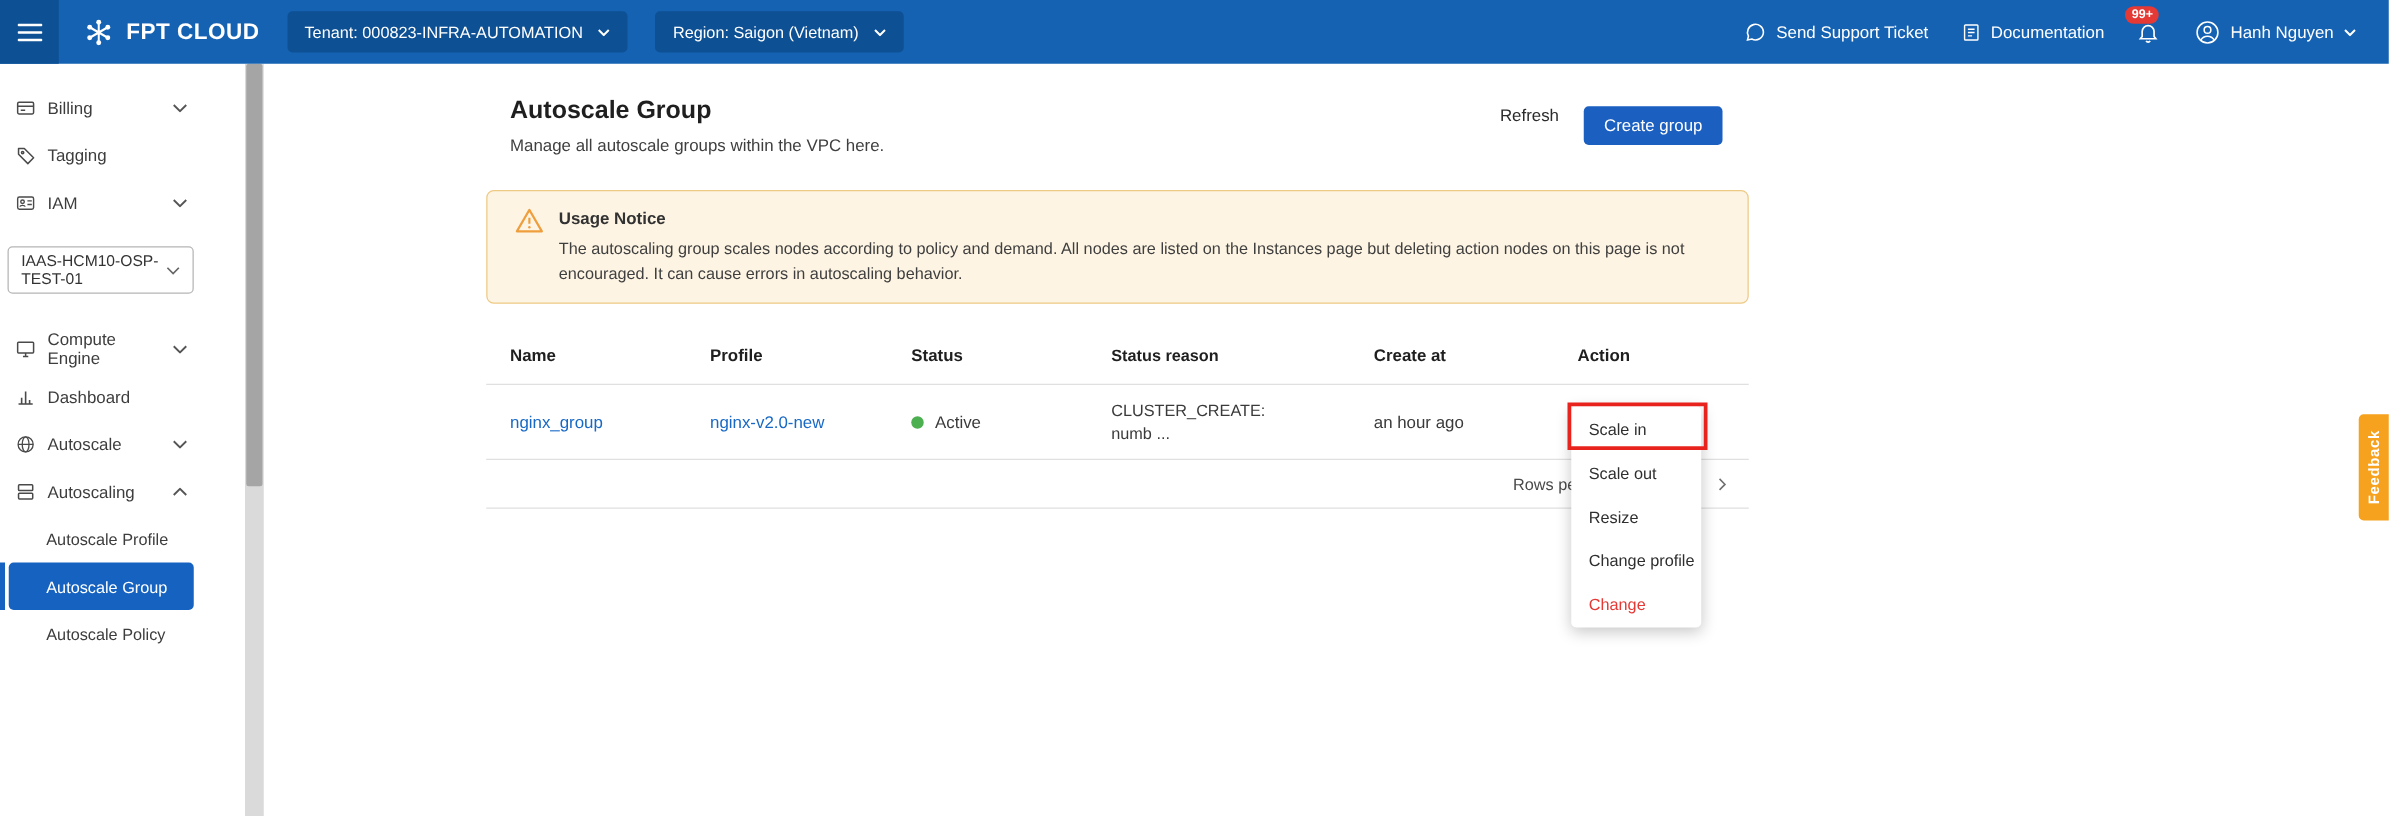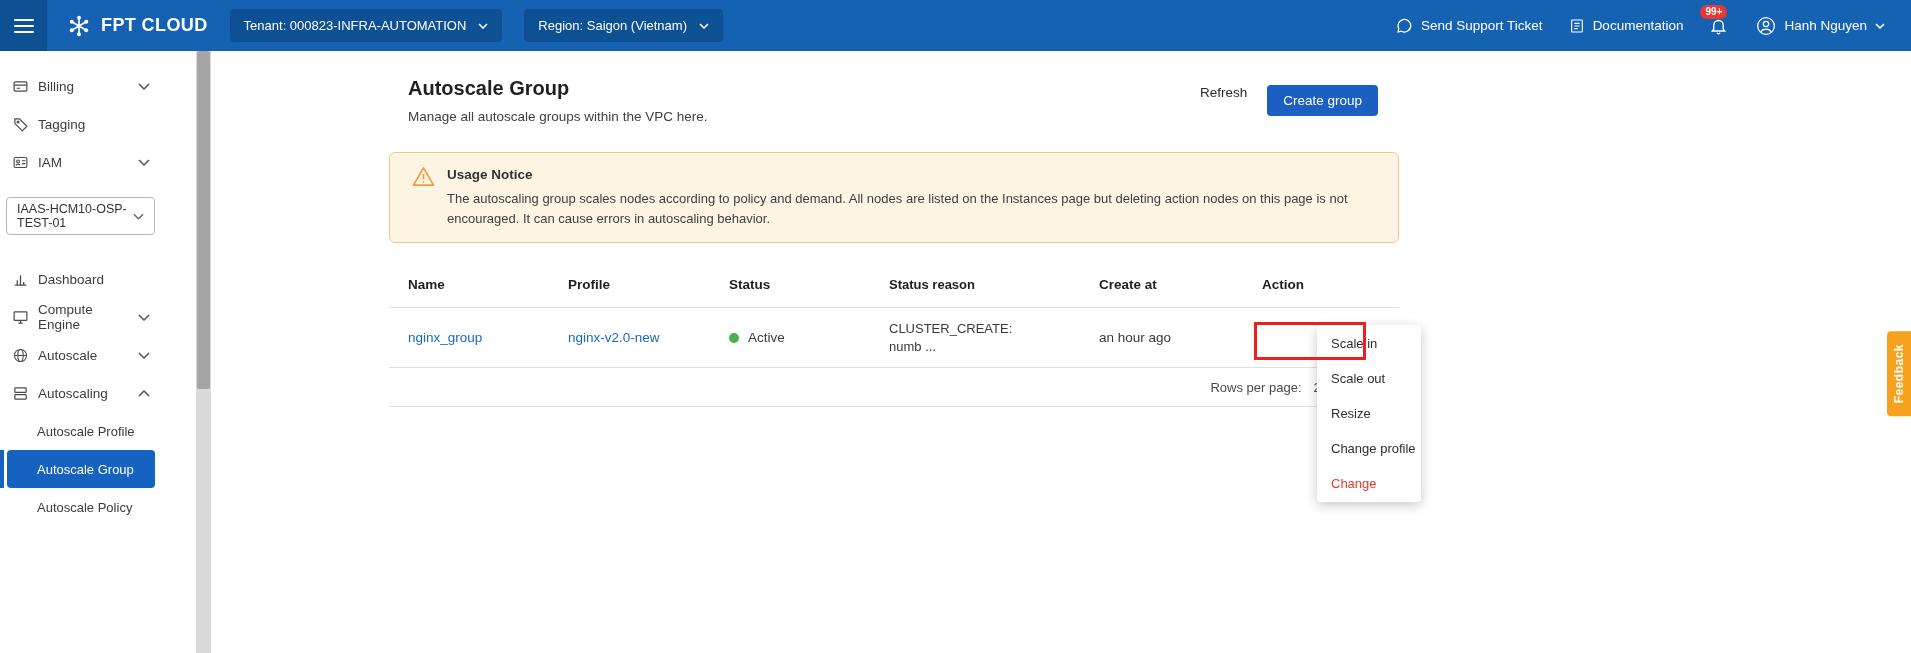--- a/index.html
+++ b/index.html
@@ -72,21 +72,21 @@
   .link{color:#1769c5;cursor:pointer}
   .dot{display:inline-block;width:10px;height:10px;border-radius:50%;background:#4caf50;
     margin-right:9px}
   .tfoot{height:39px;display:flex;align-items:center;justify-content:flex-end;
     border-bottom:1px solid #e0e0e0;font-size:13px;color:#4a4a4a;padding-right:14px}
   .rpp-label{margin-right:12px}
   .rpp-select{display:flex;align-items:center;gap:7px;cursor:pointer}
   .next-btn{margin-left:26px;cursor:pointer}
 
   
-  .action-menu{position:absolute;left:1317px;top:325px;width:104px;background:#fff;
+  .action-menu{position:absolute;left:1257px;top:325px;width:104px;background:#fff;
     border-radius:4px;box-shadow:0 3px 12px rgba(0,0,0,.22);padding:1px 0;z-index:50}
   .menu-item{height:35px;display:flex;align-items:center;padding-left:14px;font-size:13px;
     color:#2f2f2f;cursor:pointer}
   .menu-item.danger{color:#e53935}
   .annotation{position:absolute;left:1254px;top:322px;width:112px;height:38px;
     border:3px solid #e8231d;z-index:60;pointer-events:none}
 
   
   .feedback{position:absolute;right:0;top:331px;background:#f6a21e;color:#fff;
     writing-mode:vertical-rl;transform:rotate(180deg);font-size:12px;font-weight:bold;
@@ -225,39 +225,39 @@
     <span>IAAS-HCM10-OSP-TEST-01</span>
     <span>
       <svg width="11" height="7" viewBox="0 0 12 7">
           <path d="M1 1l5 5 5-5" stroke="#666" stroke-width="1.5" fill="none"></path>
         </svg>
     </span>
   </div>
 
   <div class="side-item">
     <span class="icon">
-      <svg width="17" height="17" viewBox="0 0 24 24" fill="none" stroke="#4a4a4a" stroke-width="1.8">
-          <path d="M4 20h16M7.5 20v-7M12 20V6M16.5 20v-4.5"></path>
-        </svg>
-    </span>
-    <span class="label">Dashboard</span>
-  </div>
-  <div class="side-item">
-    <span class="icon">
       <svg width="17" height="17" viewBox="0 0 24 24" fill="none" stroke="#4a4a4a" stroke-width="1.7">
           <rect x="3" y="4" width="18" height="12" rx="1"></rect>
           <path d="M9 20h6M12 16v4"></path>
         </svg>
     </span>
     <span class="label">Compute Engine</span>
     <span>
       <svg width="12" height="7" viewBox="0 0 12 7">
           <path d="M1 1l5 5 5-5" stroke="#555" stroke-width="1.5" fill="none"></path>
         </svg>
     </span>
+  </div>
+  <div class="side-item">
+    <span class="icon">
+      <svg width="17" height="17" viewBox="0 0 24 24" fill="none" stroke="#4a4a4a" stroke-width="1.8">
+          <path d="M4 20h16M7.5 20v-7M12 20V6M16.5 20v-4.5"></path>
+        </svg>
+    </span>
+    <span class="label">Dashboard</span>
   </div>
   <div class="side-item">
     <span class="icon">
       <svg width="17" height="17" viewBox="0 0 24 24" fill="none" stroke="#4a4a4a" stroke-width="1.5">
           <circle cx="12" cy="12" r="8.5"></circle>
           <ellipse cx="12" cy="12" rx="3.8" ry="8.5"></ellipse>
           <path d="M3.5 12h17"></path>
         </svg>
     </span>
     <span class="label">Autoscale</span>

